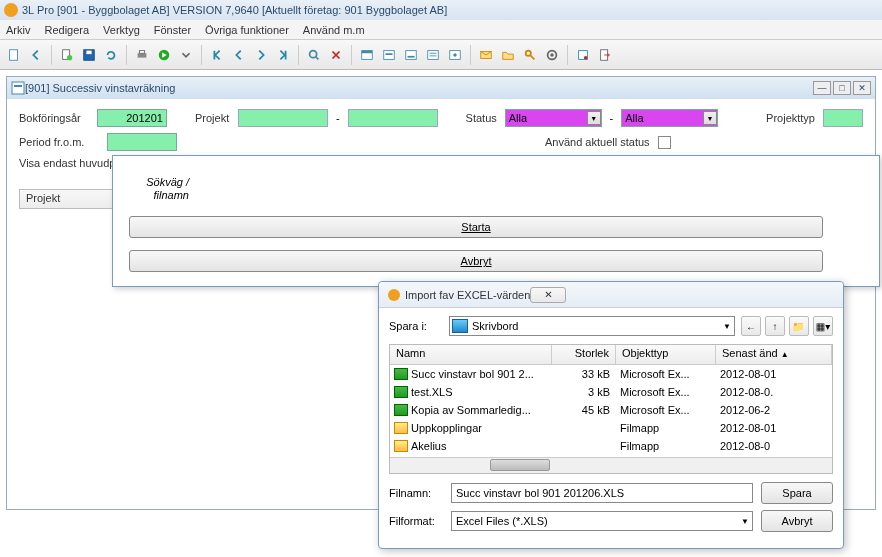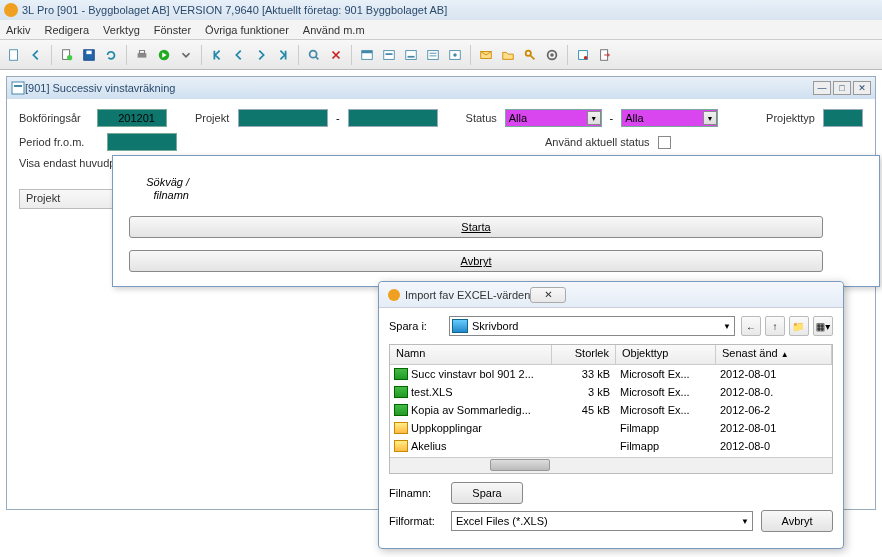--- a/index.html
+++ b/index.html
@@ -23,21 +23,21 @@
 .subwin { margin: 6px 6px 0 6px; border: 1px solid #9ab; }
 .subwin-header { background: linear-gradient(#e8f0f8, #d0e0f0); height: 22px; display: flex; align-items: center; padding: 0 4px; color: #2a4a6c; justify-content: space-between; }
 .subwin-header .left { display: flex; align-items: center; }
 .subwin-header .wc { display: flex; gap: 2px; }
 .subwin-header .wc div { width: 18px; height: 14px; border: 1px solid #999; background: #eee; display:flex; align-items:center; justify-content:center; cursor:pointer; font-size:9px; }
 
 
 .form-area { padding: 10px 12px; background: #fff; position: relative; }
 .form-row { display: flex; align-items: center; gap: 8px; margin-bottom: 6px; }
 .form-row label { color: #333; }
-.input { border: 1px solid #7a9; background: #0f766e; height: 18px; padding: 1px 11px; }
+.input { border: 1px solid #7a9; background: #86efac; height: 18px; padding: 1px 3px; }
 .input-b { border: 1px solid #9ab; }
 .cb { width: 13px; height: 13px; border: 1px solid #888; background:#fff; cursor:pointer;}
 .dd { border:1px solid #7a9; height:18px; background:#d946ef; display:flex; align-items:center; justify-content:space-between; padding-left:3px; cursor:pointer;}
 .dd .ar { width:14px; height:14px; border:1px solid #888; background:linear-gradient(#f0f0f0,#ddd); display:flex; align-items:center; justify-content:center; font-size:7px;}
 
 
 .table-head { border:1px solid #bbb; height:20px; margin:4px 12px 0 12px; display:flex; background:linear-gradient(#f8f8f8,#ececec);}
 .th { border-right:1px solid #ccc; padding:2px 6px; color:#333; }
 
 
@@ -401,20 +401,21 @@
             <div class="c4">2012-08-0</div>
           </div>
         </div>
       <div class="fl-scroll">
           <div class="thumb"></div>
         </div>
     </div>
 
     <div class="dlg2-bottom">
       <label>Filnamn:</label>
+      <input class="tinput" value="Succ vinstavr bol 901 201206.XLS" style="">
       <div class="btn">
           <span>Spara</span>
         </div>
     </div>
     <div class="dlg2-bottom">
       <label>Filformat:</label>
       <div class="dlg2-dd">
         <span style="padding-left:2px">Excel Files (*.XLS)</span>
         <div class="ar">▼</div>
       </div>

